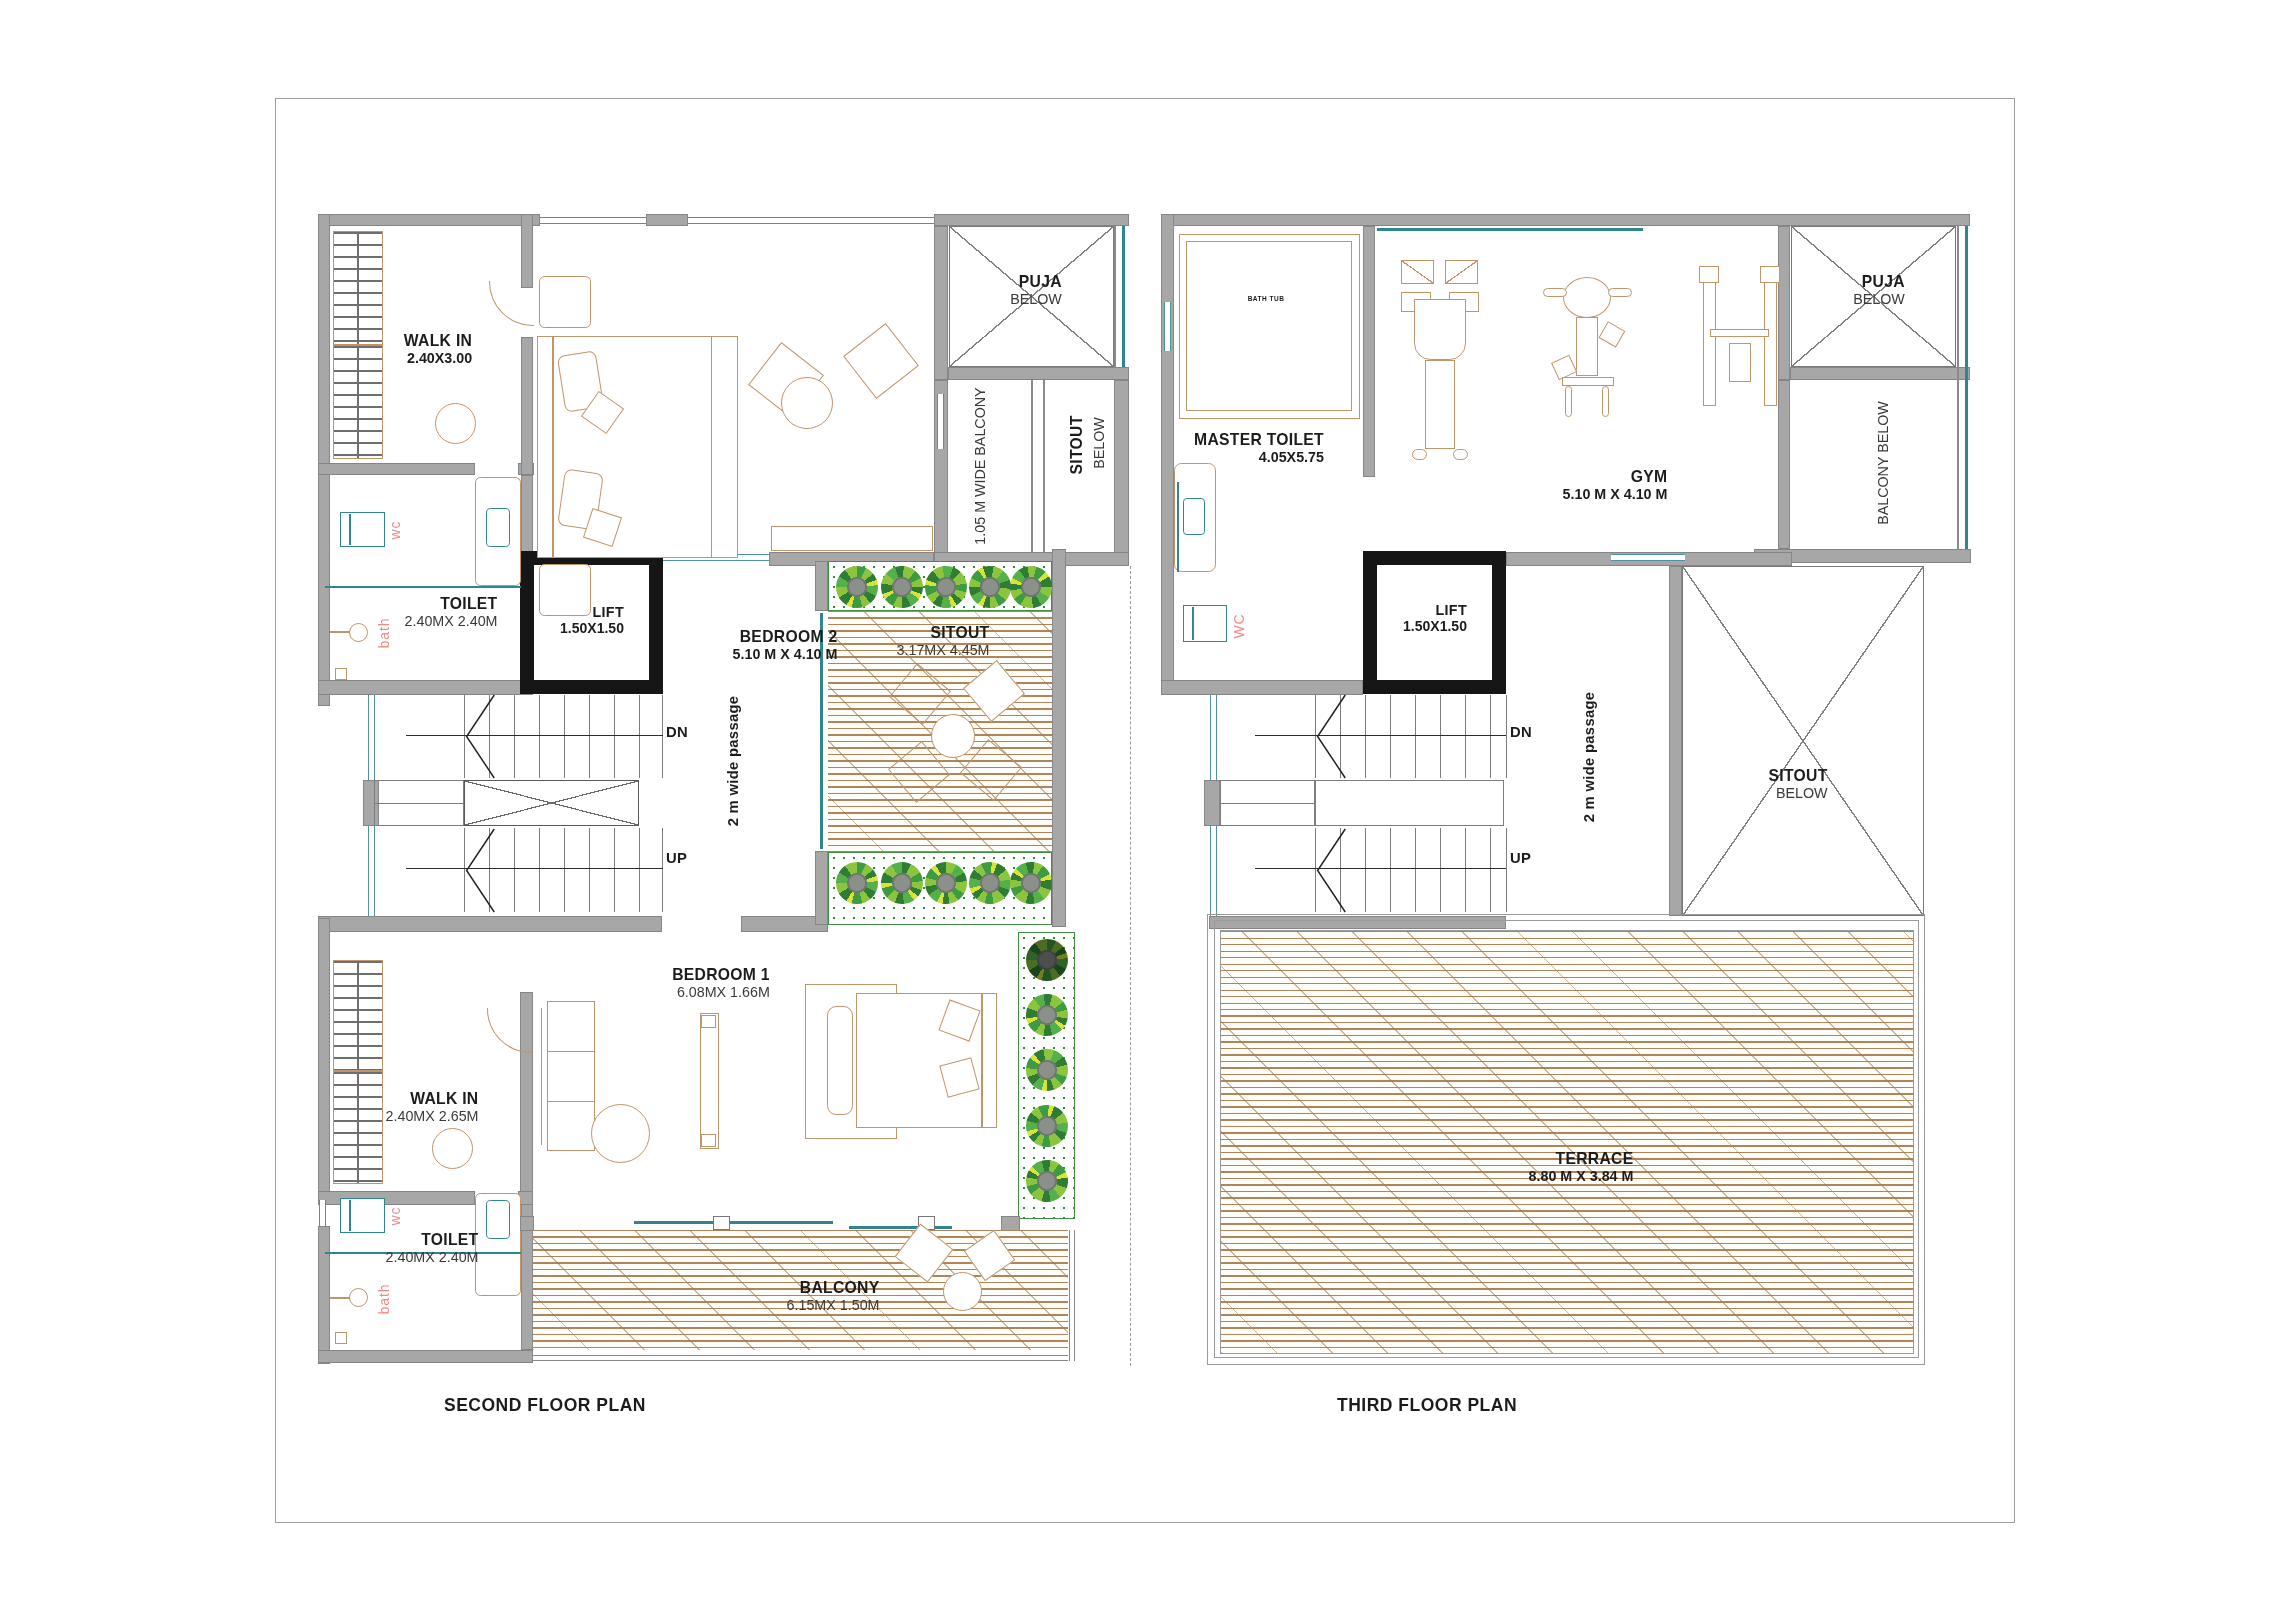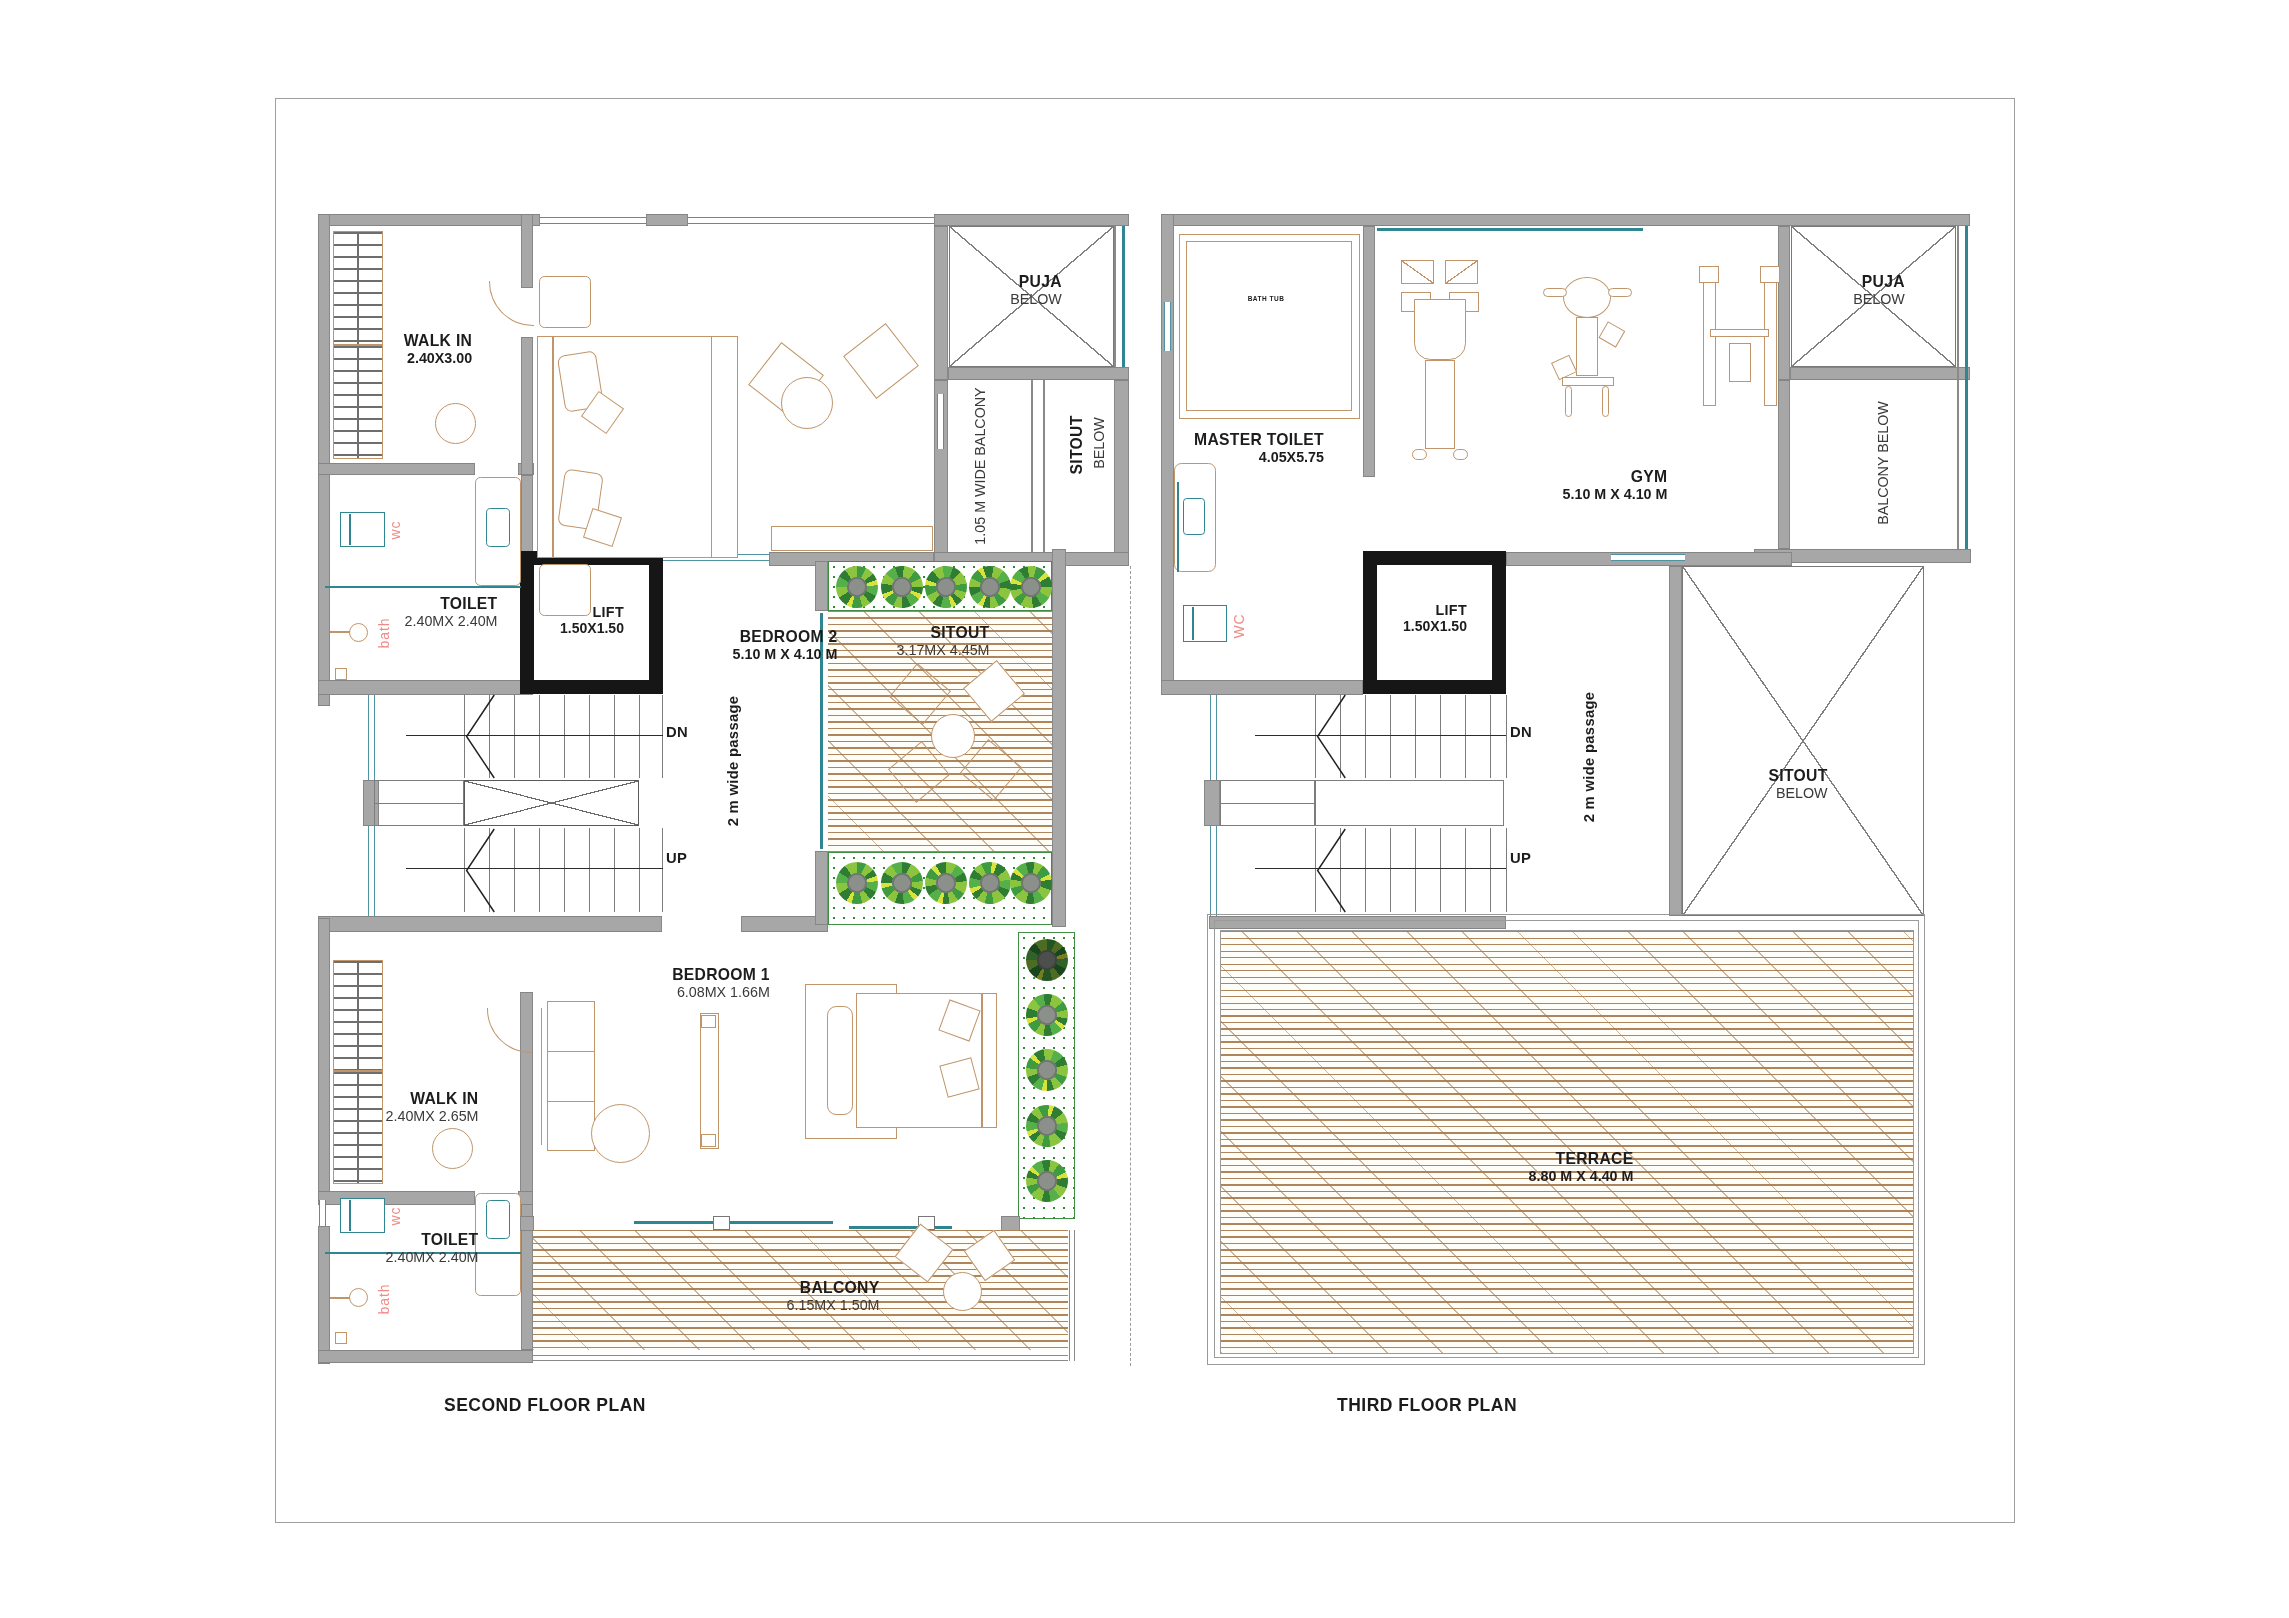--- a/index.html
+++ b/index.html
@@ -374,19 +374,19 @@
       </div>
     <div class="lblL b" style="left:1510px;top:732px;font-size:14.8px;">DN</div>
     <div class="lblL b" style="left:1510px;top:858px;font-size:14.8px;">UP</div>
     <div class="lbl vert b" style="left:1590px;top:757px;font-size:14.8px;">2 m wide passage</div>
     <div class="lbl" style="left:1798px;top:784px;">
       <div class="b">SITOUT</div>
         <div class="dl">BELOW</div>
       </div>
     <div class="lbl" style="left:1581px;top:1167px;">
       <div class="b">TERRACE</div>
-        <div class="d">8.80 M X 4.40 M</div>
+        <div class="d">8.80 M X 3.84 M</div>
       </div>
     <div class="lbl vert pink" style="left:1239px;top:626px;">WC</div>
     <div class="lbl title" style="left:1427px;top:1405px;">THIRD FLOOR PLAN</div>
   </div>
 </div>
 
 
 </body></html>

